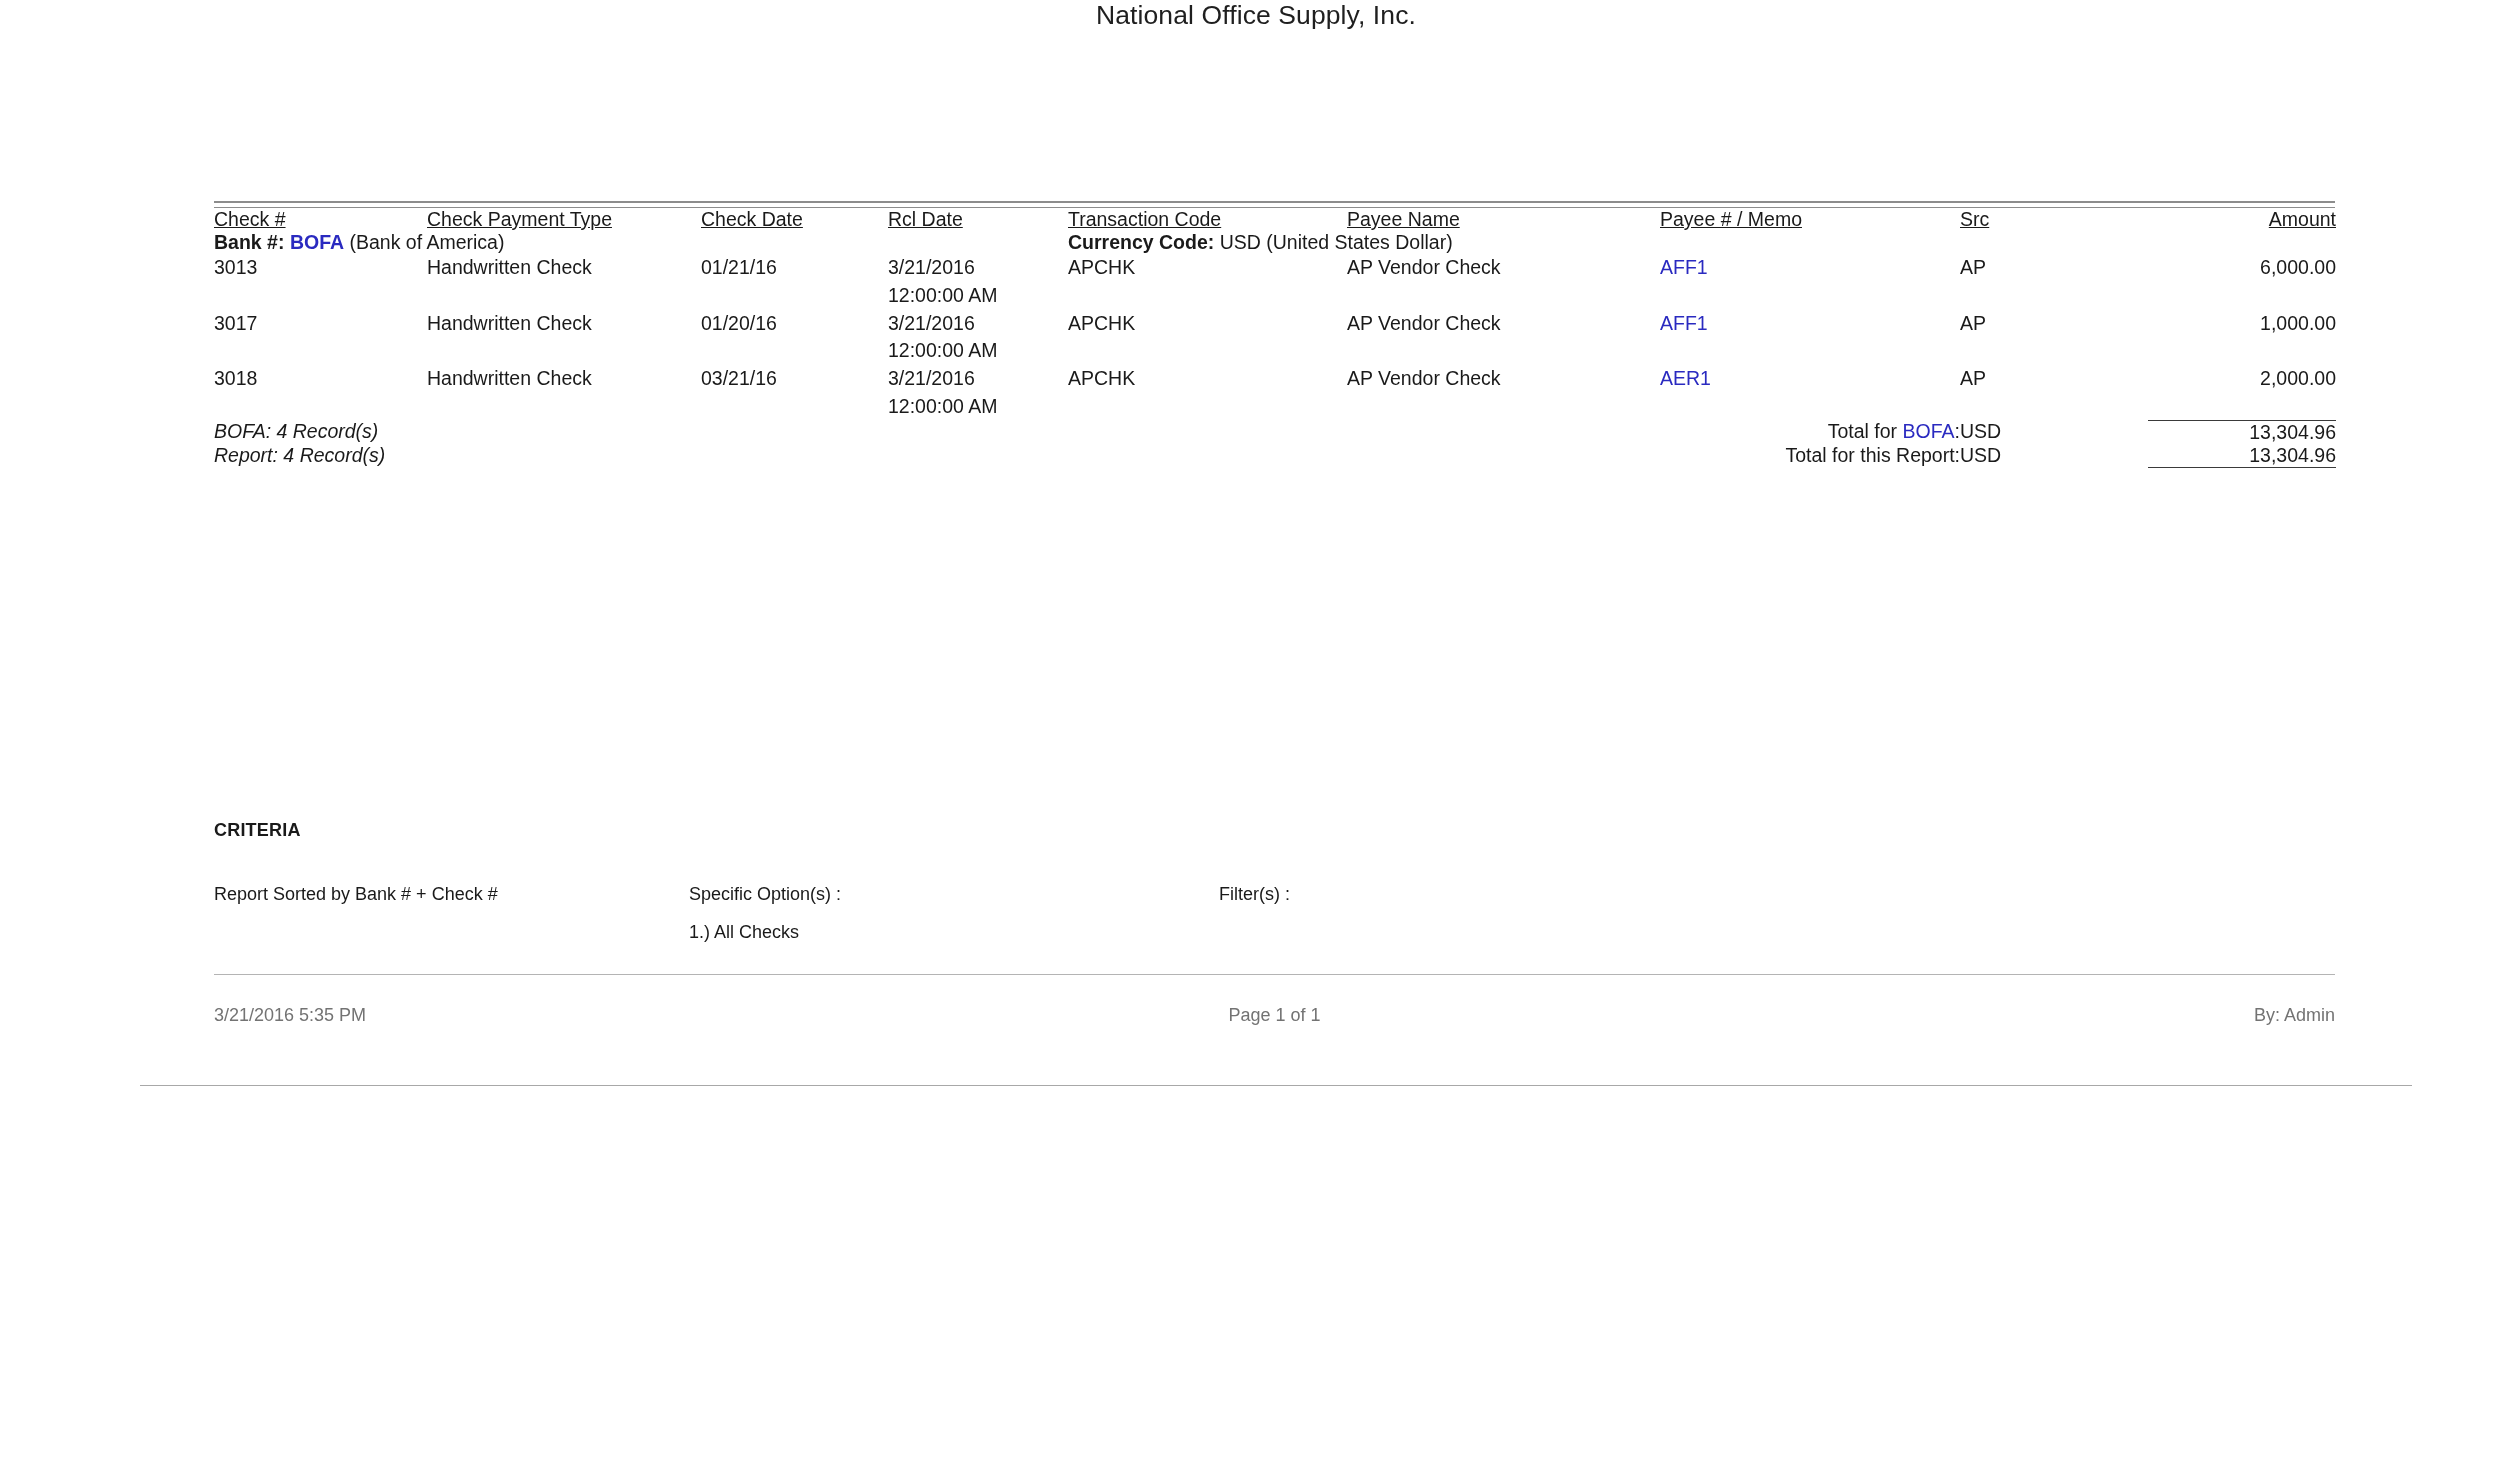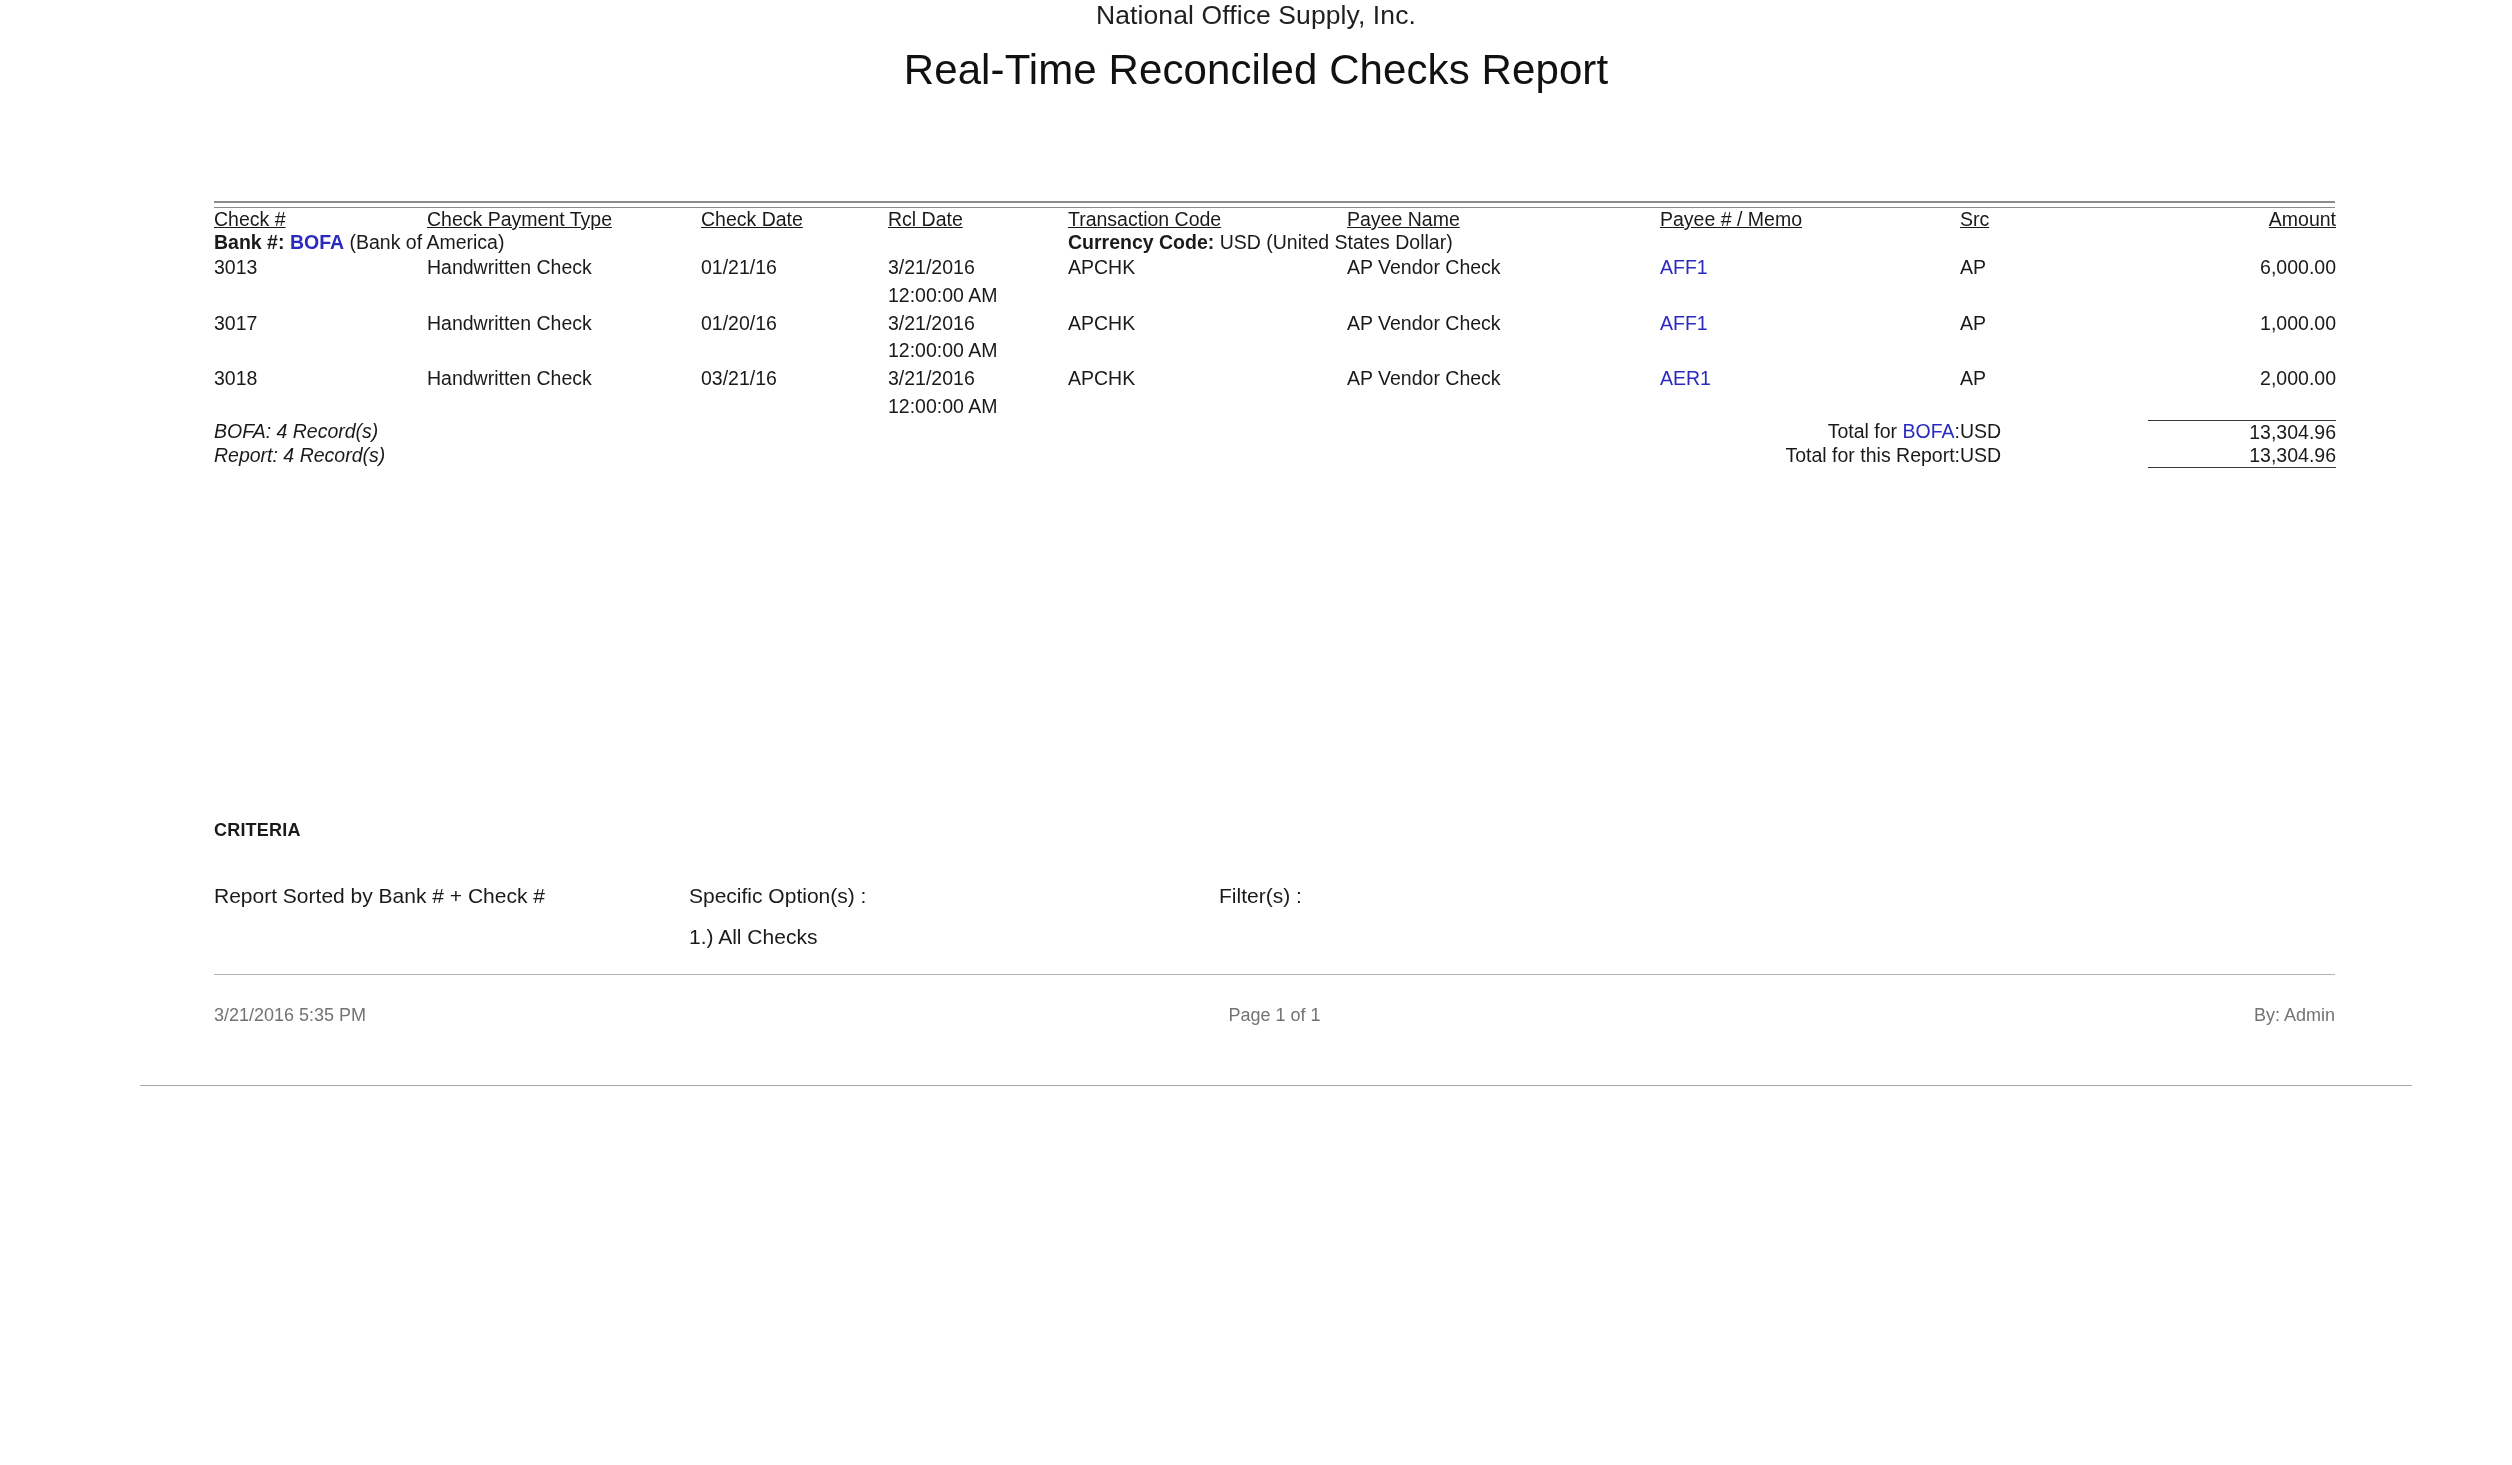--- a/index.html
+++ b/index.html
@@ -139,21 +139,21 @@
     font-size: 18px;
   }
   .criteria-title {
     font-weight: 700;
     font-size: 18px;
     letter-spacing: 0.2px;
   }
   .criteria-cols {
     display: flex;
     margin-top: 43px;
-    font-size: 21px;
+    font-size: 18px;
   }
   .criteria-col-1 { width: 475px; }
   .criteria-col-2 { width: 530px; }
   .criteria-col-3 { width: 419px; }
   .criteria-line2 { margin-top: 17px; }
 
   
   .footer-rule {
     position: absolute;
     left: 214px;
@@ -181,21 +181,20 @@
     border-top: 1.4px solid #a8a8a8;
   }
 </style>
 </head>
 <body>
 
 <div class="page">
 
   <div class="report-header">
     <div class="company-name">National Office Supply, Inc.</div>
-    <div class="report-title">Real-Time Reconciled Checks Report</div>
   </div>
 
   <div class="report-body">
 
     <div class="rule-top"></div>
 
     <table class="grid">
       <colgroup>
         <col class="c-check">
           <col class="c-type">

